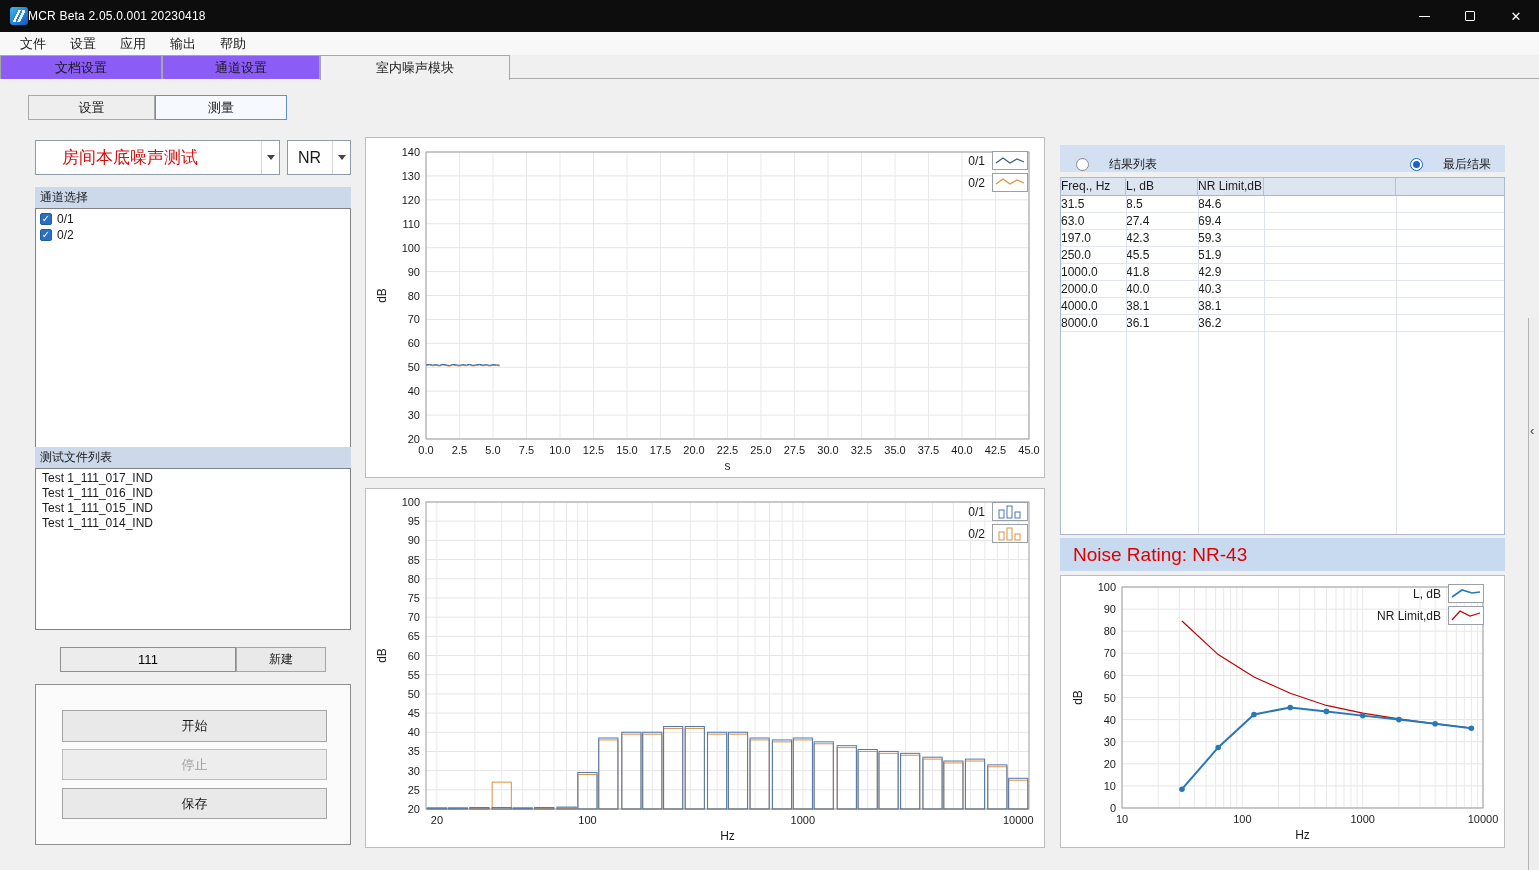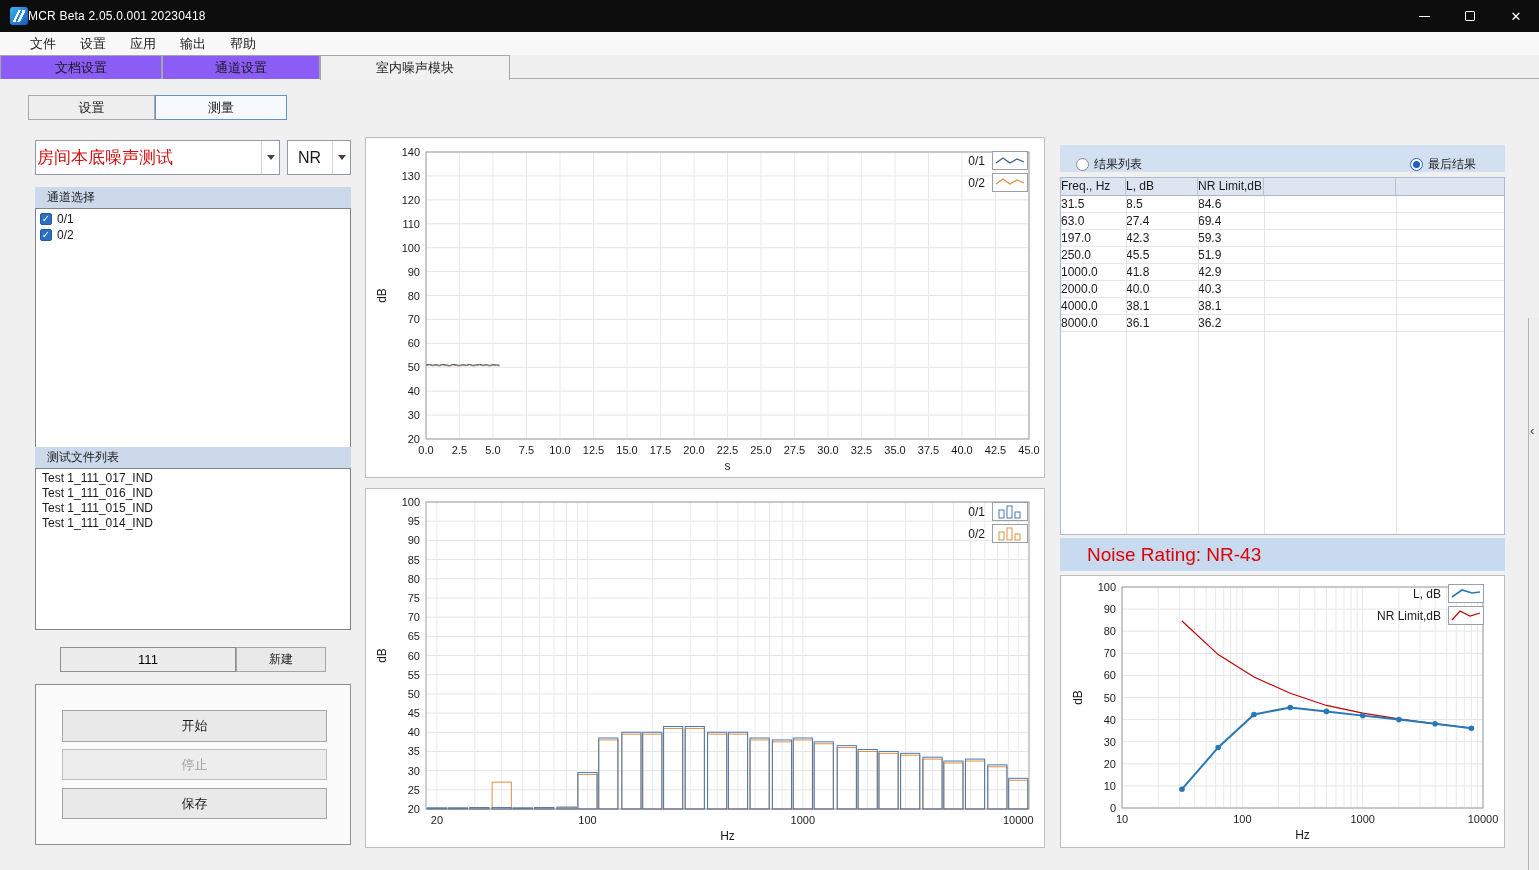--- a/index.html
+++ b/index.html
@@ -9,70 +9,70 @@
 
 .titlebar{left:0;top:0;width:1539px;height:32px;background:#0d0d0d;color:#fff;display:flex;align-items:center}
 .appicon{width:18px;height:18px;margin-left:10px;border-radius:3px;background:linear-gradient(135deg,#3db5ec,#1457be);position:relative;overflow:hidden}
 .appicon::after{content:"";position:absolute;left:3px;top:3px;width:12px;height:12px;background:linear-gradient(115deg,transparent 30%,#fff 30%,#fff 45%,transparent 45%,transparent 55%,#e8f4ff 55%,#e8f4ff 72%,transparent 72%)}
 .apptitle{font-size:12px;letter-spacing:.2px}
 .wbtns{margin-left:auto;display:flex;height:100%}
 .wbtn{width:46px;height:100%;display:flex;align-items:center;justify-content:center;font-size:13px;color:#fff}
 .min-glyph{width:11px;height:1px;background:#fff}
 .max-glyph{width:10px;height:10px;border:1px solid #fff;border-radius:1px}
 
-.menubar{left:0;top:32px;width:1539px;height:23px;background:#f8f8f8;display:flex;align-items:center;padding-left:18px}
+.menubar{left:0;top:32px;width:1539px;height:23px;background:#f8f8f8;display:flex;align-items:center;padding-left:8px}
 .menuitem{padding:0 12px;font-size:13px;line-height:23px}
 
 .tabstrip{left:0;top:55px;width:1539px;height:24px;background:#f0f0f0;border-bottom:1px solid #ababab;display:flex}
 .mtab{height:24px;border:1px solid #a6a6a6;border-bottom:none;background:#8b5cf6;font-size:13px;display:flex;align-items:center;justify-content:center}
 .mtab.active{background:#f1f1f1;height:25px;margin-bottom:-1px;z-index:2}
 
 .stab{border:1px solid #a9a9a9;background:#eeeeee;font-size:13px;display:flex;align-items:center;justify-content:center}
 .stab.sel{background:#f6faff;border:1px solid #5f93c9}
 
 .combo{background:#fff;border:1px solid #8f9aa6;display:flex;align-items:stretch}
-.combo .val{flex:1;display:flex;align-items:center;padding-left:1px;font-size:16px}
+.combo .val{flex:1;display:flex;align-items:center;padding-left:26px;font-size:16px}
 .combo .val.red{font-family:"Liberation Serif","DejaVu Serif",serif;font-size:17px;color:#cf1212}
 .arrowbox{width:18px;border-left:1px solid #d6d6d6;display:flex;align-items:center;justify-content:center}
 .tri{width:0;height:0;border-left:4px solid transparent;border-right:4px solid transparent;border-top:5px solid #444}
 
-.secthead{background:#ccd9eb;font-size:12px;line-height:21px;padding-left:12px}
+.secthead{background:#ccd9eb;font-size:12px;line-height:21px;padding-left:5px}
 .listbox{background:#fff;border:1px solid #828282;overflow:hidden;padding-top:2px}
 .chkrow{display:flex;align-items:center;gap:5px;padding:1px 4px;font-size:12px}
 .chk{width:12px;height:12px;background:#2b6fc2;border:1px solid #235c9f;border-radius:2px;color:#fff;font-size:10px;line-height:10px;text-align:center}
 .fitem{font-size:12px;line-height:15px;padding:0 6px}
 
 .btn{background:#e9e9e9;border:1px solid #a5a5a5;font-size:13px;display:flex;align-items:center;justify-content:center}
 .btn.disabled{color:#9f9f9f;background:#ededed;border-color:#bdbdbd}
 .tinput{background:#ececec;border:1px solid #8f8f8f;text-align:center;font-size:13px;font-family:inherit}
 .groupbox{background:#fbfbfb;border:1px solid #8f8f8f}
 
 .panel{background:#fff;border:1px solid #bdbdbd}
 svg{font-family:"Liberation Sans","DejaVu Sans",sans-serif;display:block}
 .legend{position:absolute;display:flex;flex-direction:column;gap:3px;align-items:flex-end}
 .lrow{display:flex;align-items:center;gap:7px}
 .llabel{font-size:12px}
 .lbox{width:36px;height:19px;border:1px solid #9aa0a8;background:#fff;display:flex;align-items:center;justify-content:center}
 
 .radiorow{background:#d2e0f1}
-.radio-opt{position:absolute;top:0;height:39px;display:flex;align-items:center;gap:5px}
+.radio-opt{position:absolute;top:0;height:39px;display:flex;align-items:center;gap:20px}
 .rlabel{font-size:12px}
 .radio{width:13px;height:13px;border-radius:50%;border:1px solid #8a8a8a;background:#fff;position:relative}
 .radio.sel{border-color:#1f62c5}
 .radio.sel::after{content:"";position:absolute;left:2px;top:2px;width:7px;height:7px;border-radius:50%;background:#1f62c5}
 .rtable{border:1px solid #adb9cc;background:#fff}
 .thead{display:flex;height:18px;background:#dde5f1;border-bottom:1px solid #a9b7cc}
 .th{font-size:12px;line-height:17px;border-right:1px solid #b6c2d4}
 .th:last-child{border-right:none}
 .tbody{position:relative;height:338px;overflow:hidden}
 .colline{position:absolute;top:0;bottom:0;width:1px;background:#dfe4ec}
 .trr{display:flex;height:17px;border-bottom:1px solid #e2e6ee}
 .td{font-size:12px;line-height:16px;text-align:left}
 .c0{width:65px}.c1{width:72px}.c2{width:66px}.c3{width:132px}.c4{flex:1}
-.noiseband{background:#c7daf0;color:#df0000;font-size:19px;line-height:33px;padding-left:27px}
+.noiseband{background:#c7daf0;color:#df0000;font-size:19px;line-height:33px;padding-left:13px}
 
 .cstrip{background:#eeeeee;border-left:1px solid #b4b4b4}
 .chev{position:absolute;left:1px;top:105px;font-size:13px;color:#444}
 </style>
 </head>
 <body>
 
 <div class="stage">
 
   <div class="ab titlebar">

